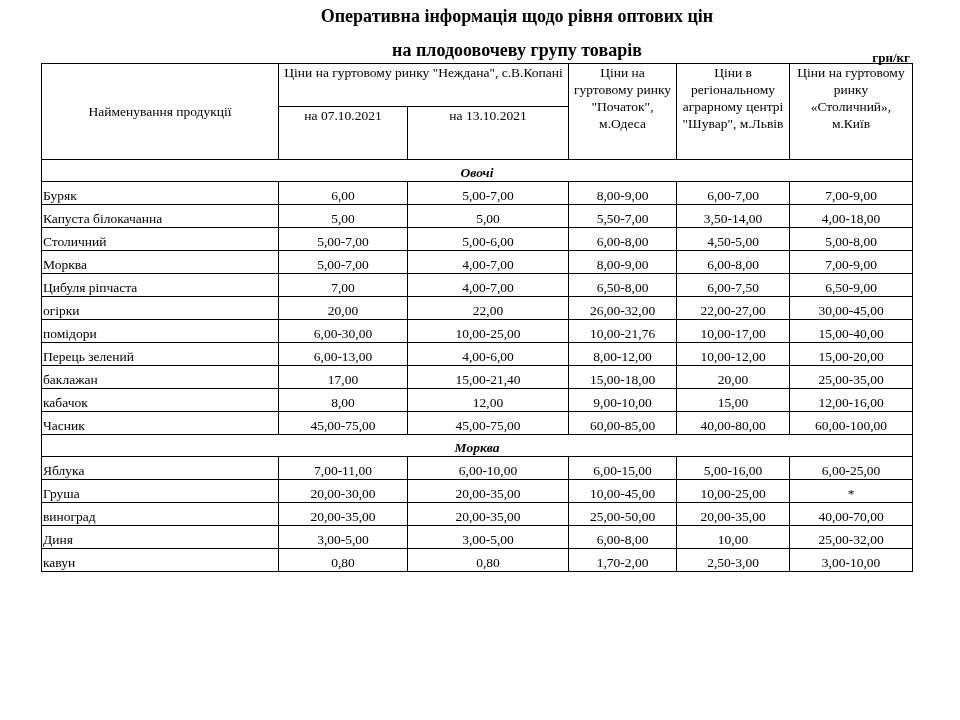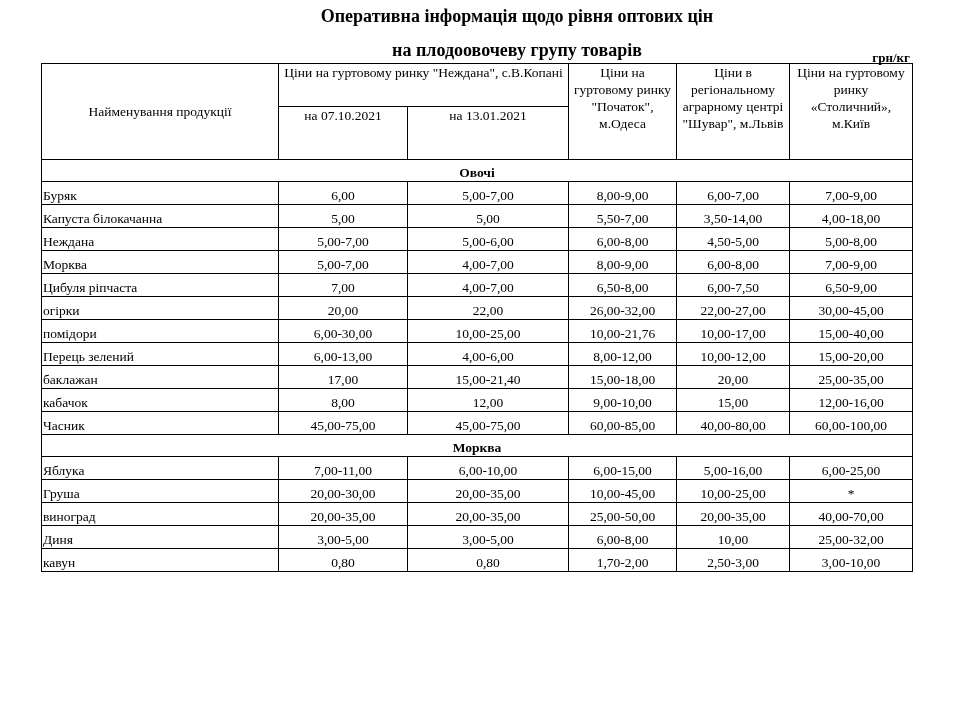--- a/index.html
+++ b/index.html
@@ -9,21 +9,21 @@
            font-weight: bold; font-size: 18px; margin-left: 37px; }
   .t1 { top: 6px; }
   .t2 { top: 40px; }
   .unit { position: absolute; right: 50px; top: 50px; font-weight: bold; font-size: 13px; }
   table { position: absolute; left: 41px; top: 63px; border-collapse: collapse;
           width: 871px; table-layout: fixed; font-size: 13.5px; }
   td, th { border: 1px solid #000; padding: 0 2px; font-weight: normal; line-height: 17px; }
   th { text-align: center; vertical-align: middle; }
   td { height: 22px; text-align: center; vertical-align: bottom; white-space: nowrap; }
   td.name { text-align: left; padding-left: 1px; font-family: Liberation Serif, serif; }
-  td.group { font-weight: bold; text-align: center; height: 21px; }
+  td.group { font-weight: bold; text-align: center; height: 21px; font-style: italic; }
   th.top { vertical-align: top; }
   th.sub { vertical-align: top; height: 52px; margin-top: 40px; }
 </style>
 </head>
 <body>
 
 <div class="title t1">Оперативна інформація щодо    рівня оптових цін</div>
 <div class="title t2">на плодоовочеву групу товарів</div>
 <div class="unit">грн/кг</div>
 
@@ -39,21 +39,21 @@
   <thead>
     <tr>
       <th rowspan="2">Найменування  продукції</th>
       <th colspan="2" style="height:42px;" class="top">Ціни на гуртовому ринку "Неждана", с.В.Копані</th>
       <th rowspan="2" class="top">Ціни на гуртовому ринку "Початок", м.Одеса</th>
       <th rowspan="2" class="top">Ціни в регіональному аграрному центрі "Шувар", м.Львів</th>
       <th rowspan="2" class="top">Ціни на гуртовому ринку «Столичний», м.Київ</th>
     </tr>
     <tr>
       <th class="sub">на 07.10.2021</th>
-      <th class="sub">на 13.01.2021</th>
+      <th class="sub">на 13.10.2021</th>
     </tr>
   </thead>
   <tbody id="tbody">
       <tr>
         <td colspan="6" class="group">Овочі</td>
       </tr>
       <tr>
         <td class="name">Буряк</td>
         <td>6,00</td>
         <td>5,00-7,00</td>
@@ -63,21 +63,21 @@
       </tr>
       <tr>
         <td class="name">Капуста  білокачанна</td>
         <td>5,00</td>
         <td>5,00</td>
         <td>5,50-7,00</td>
         <td>3,50-14,00</td>
         <td>4,00-18,00</td>
       </tr>
       <tr>
-        <td class="name">Неждана</td>
+        <td class="name">Столичний</td>
         <td>5,00-7,00</td>
         <td>5,00-6,00</td>
         <td>6,00-8,00</td>
         <td>4,50-5,00</td>
         <td>5,00-8,00</td>
       </tr>
       <tr>
         <td class="name">Морква</td>
         <td>5,00-7,00</td>
         <td>4,00-7,00</td>

